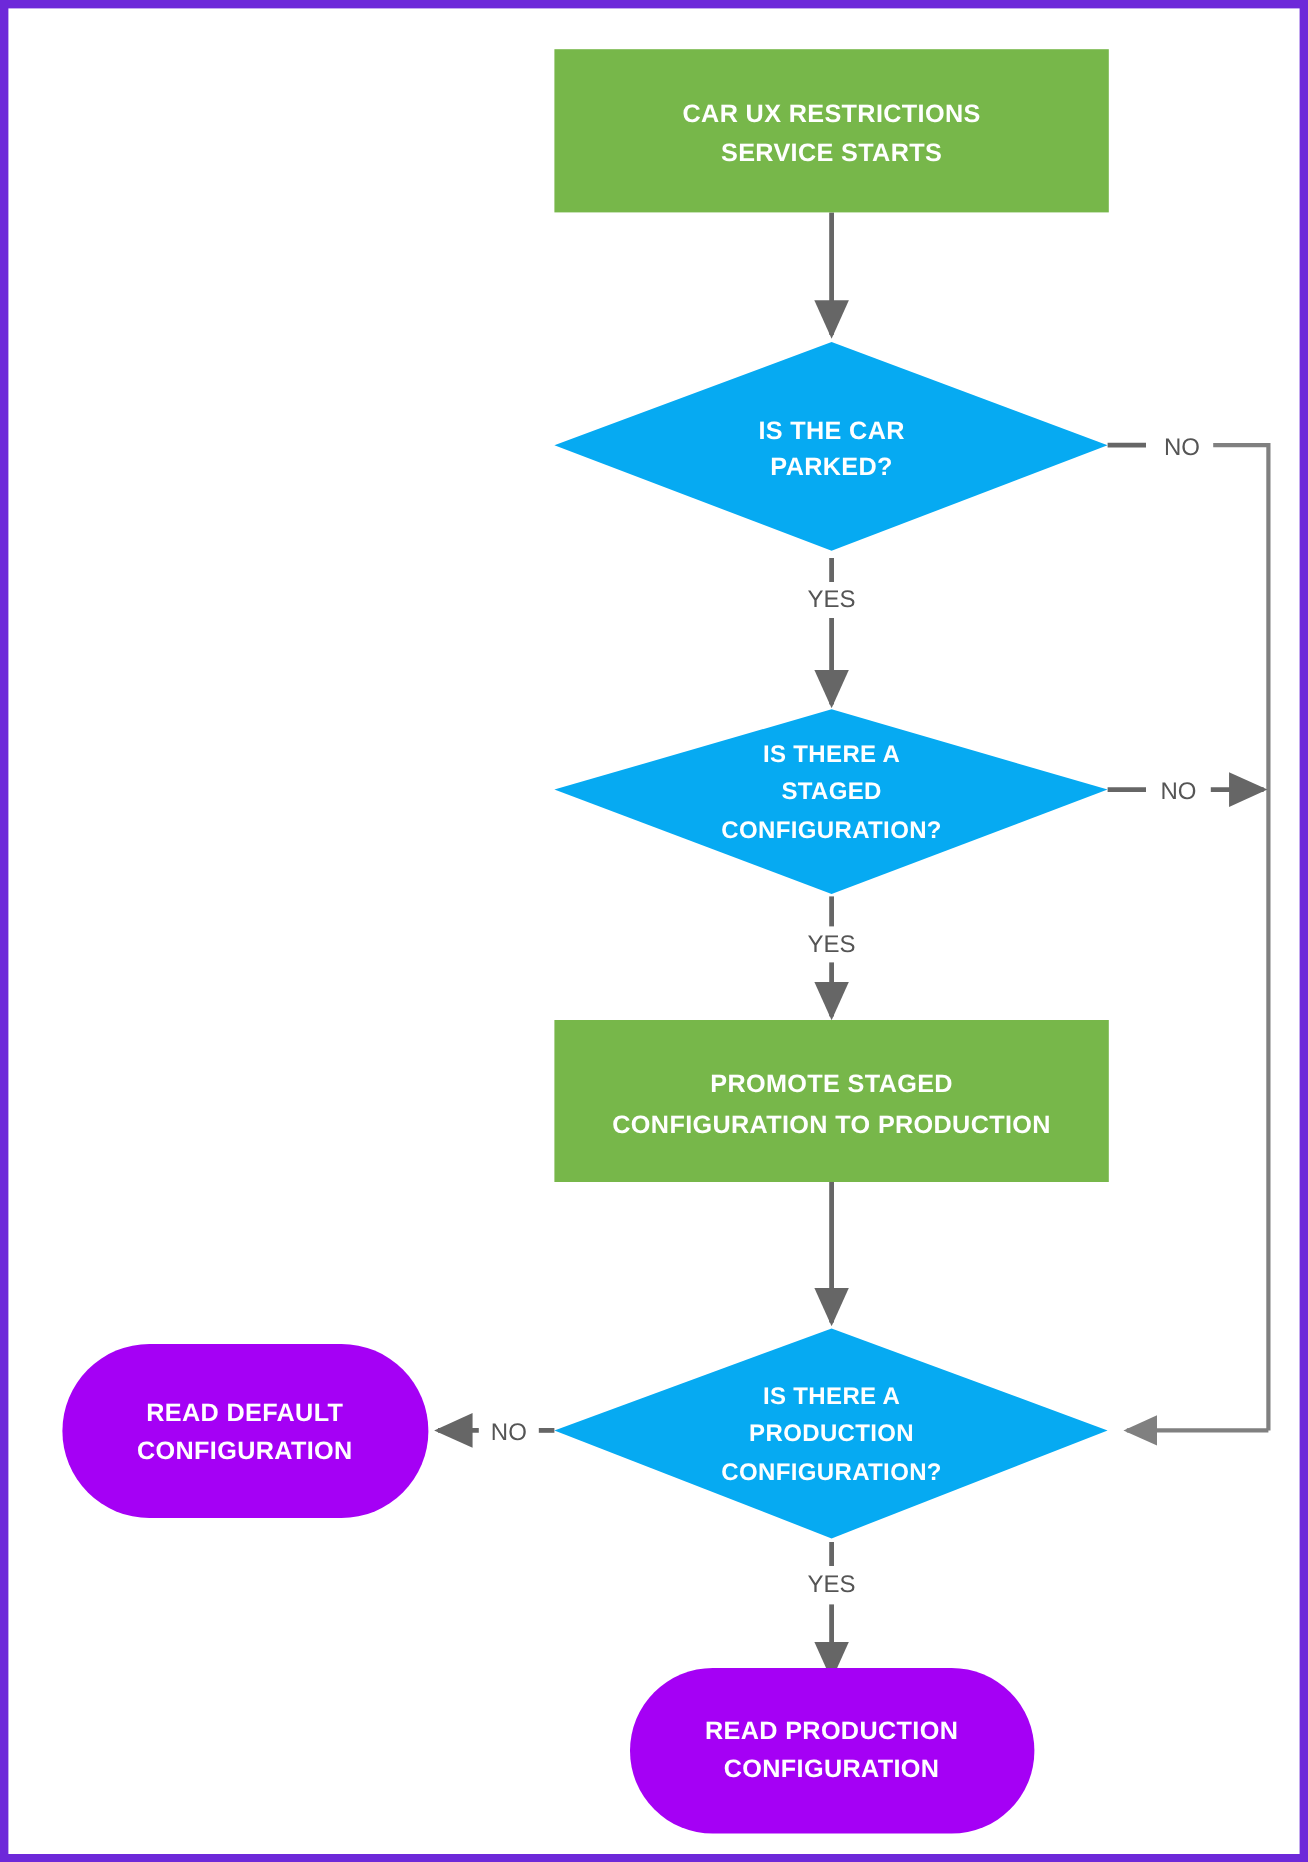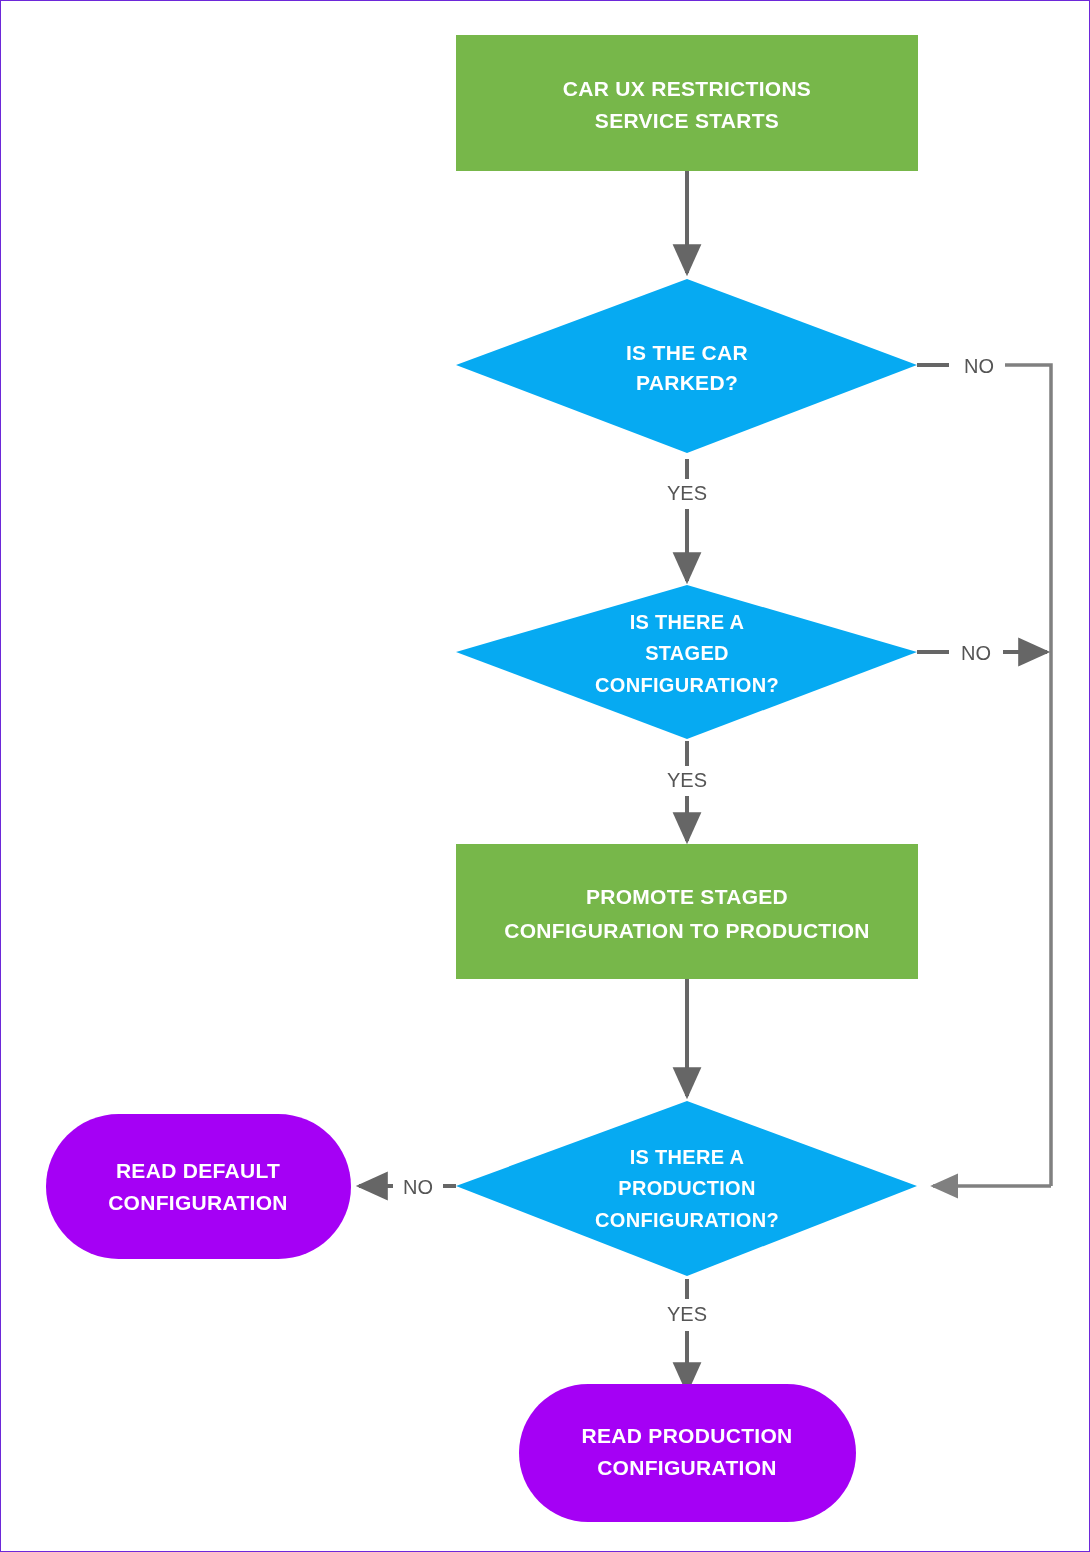--- a/index.html
+++ b/index.html
@@ -5,21 +5,21 @@
   html, body {
     margin: 0;
     padding: 0;
     background: #ffffff;
   }
   #page {
     position: relative;
     width: 1090px;
     height: 1552px;
     background: #ffffff;
-    border: 1px solid #6d28d9;
+    border: 7px solid #6d28d9;
     box-sizing: border-box;
     overflow: hidden;
     font-family: "Liberation Sans", sans-serif;
   }
   #flow-svg {
     position: absolute;
     left: 0;
     top: 0;
     width: 1090px;
     height: 1552px;

